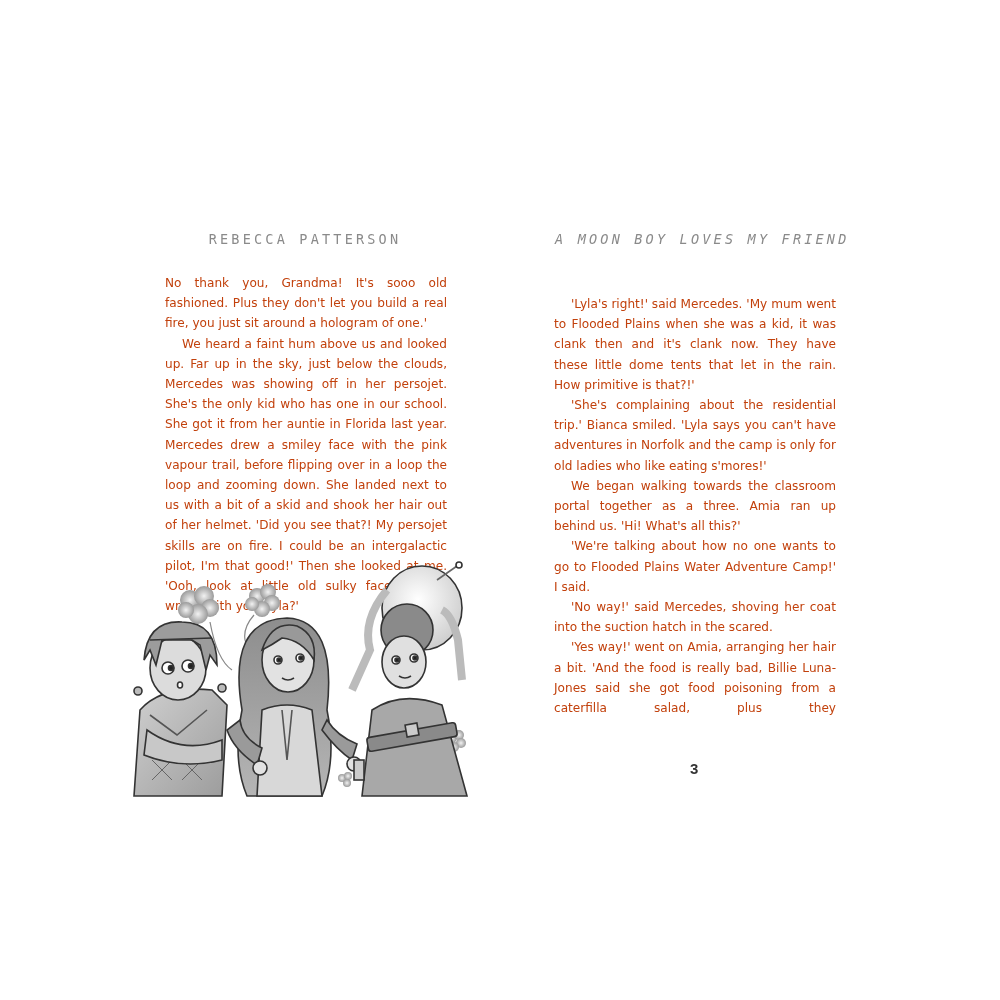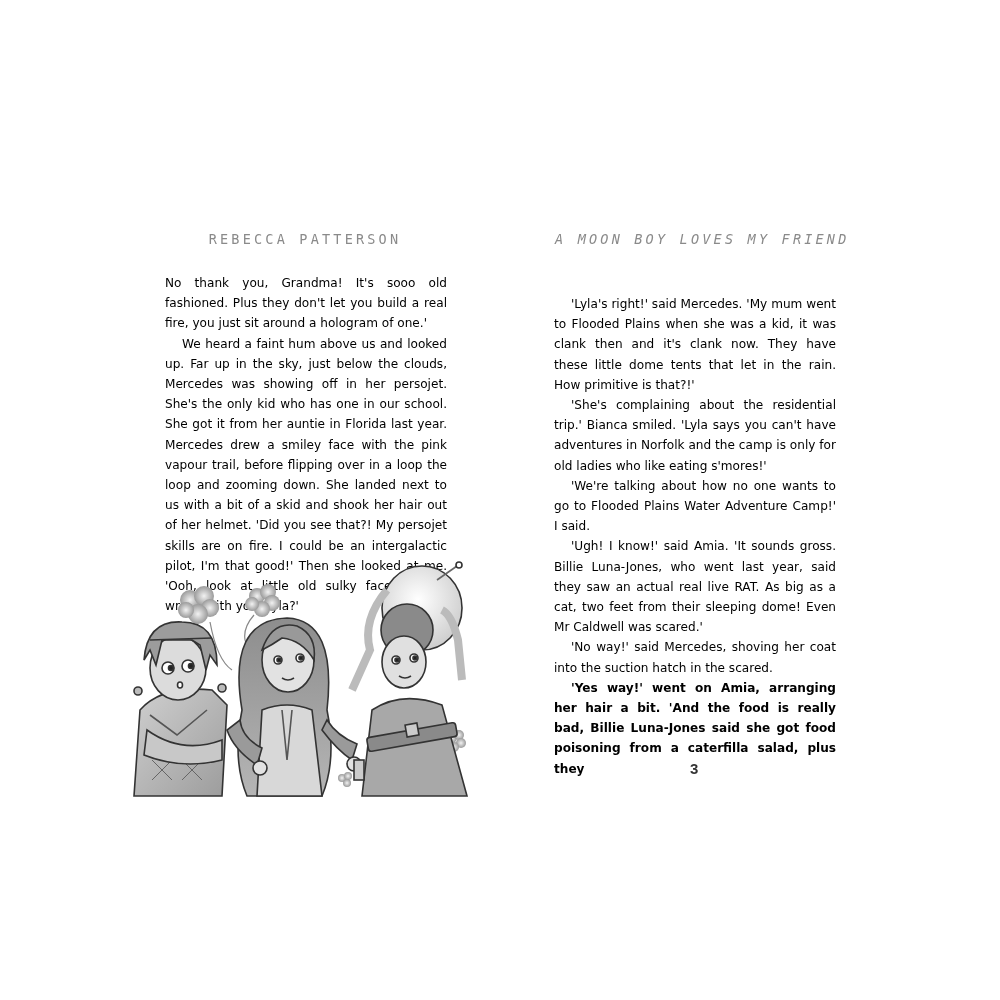--- a/index.html
+++ b/index.html
@@ -1,19 +1,19 @@
 <!DOCTYPE html>
 <html><head>
 <meta charset="utf-8">
 <style>
   html, body { margin:0; padding:0; }
   body { width:1000px; height:1000px; background:#ffffff; position:relative; overflow:hidden; font-family:"DejaVu Sans", sans-serif; color:#2a2a2a; }
   .page { position:absolute; top:0; height:834px; }
   .running-head { position:absolute; top:231px; font-family:"DejaVu Sans Mono", monospace; font-size:13.5px; letter-spacing:3.2px; color:#8a8a8a; white-space:nowrap; text-align:center; }
-  .text { position:absolute; width:282px; font-size:12.1px; line-height:20.2px; color:#000000; }
+  .text { position:absolute; width:282px; font-size:12.1px; line-height:20.2px; color:#c2410c; }
   .text p { margin:0; text-align:justify; text-align-last:auto; }
   .text p.indent { text-indent:17px; }
   .text p.noindent { text-indent:0; }
   .page-number { position:absolute; font-family:"Liberation Sans", sans-serif; font-size:15px; font-weight:bold; color:#333; }
   .illustration { position:absolute; left:122px; top:560px; width:350px; height:242px; }
 </style>
 </head>
 <body>
 
 <div class="page" style="left:0;width:500px;">
@@ -120,20 +120,20 @@
     </g>
   </svg>
 </div>
 
 <div class="page" style="left:500px;width:500px;">
   <div class="running-head" style="left:55px;width:280px;font-style:italic;">A MOON BOY LOVES MY FRIEND</div>
 
   <div class="text" style="left:54px;top:294px;">
     <p class="indent">'Lyla's right!' said Mercedes. 'My mum went to Flooded Plains when she was a kid, it was clank then and it's clank now. They have these little dome tents that let in the rain. How primitive is that?!'</p>
     <p class="indent">'She's complaining about the residential trip.' Bianca smiled. 'Lyla says you can't have adventures in Norfolk and the camp is only for old ladies who like eating s'mores!'</p>
+    <p class="indent">We began walking towards the classroom portal together as a three. Amia ran up behind us. 'Hi! What's all this?'</p>
     <p class="indent">'We're talking about how no one wants to go to Flooded Plains Water Adventure Camp!' I said.</p>
-    <p class="indent">'Ugh! I know!' said Amia. 'It sounds gross. Billie Luna-Jones, who went last year, said they saw an actual real live RAT. As big as a cat, two feet from their sleeping dome! Even Mr Caldwell was scared.'</p>
     <p class="indent">'No way!' said Mercedes, shoving her coat into the suction hatch in the scared.</p>
-    <p class="indent" style="text-align-last:justify;font-weight:bold;">'Yes way!' went on Amia, arranging her hair a bit. 'And the food is really bad, Billie Luna-Jones said she got food poisoning from a caterfilla salad, plus they</p>
+    <p class="indent" style="text-align-last:justify;">'Yes way!' went on Amia, arranging her hair a bit. 'And the food is really bad, Billie Luna-Jones said she got food poisoning from a caterfilla salad, plus they</p>
   </div>
 
   <div class="page-number" style="left:190px;top:760px;">3</div>
 </div>
 
 </body></html>

